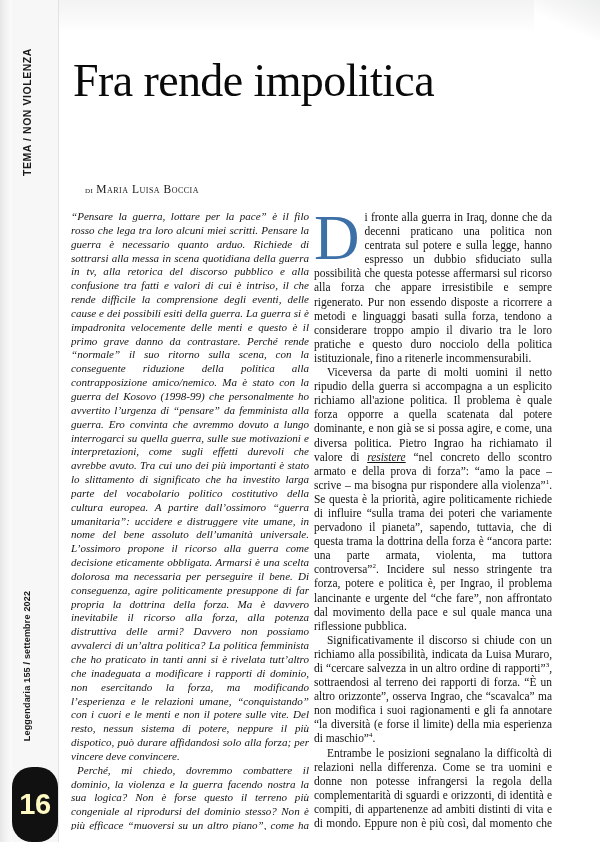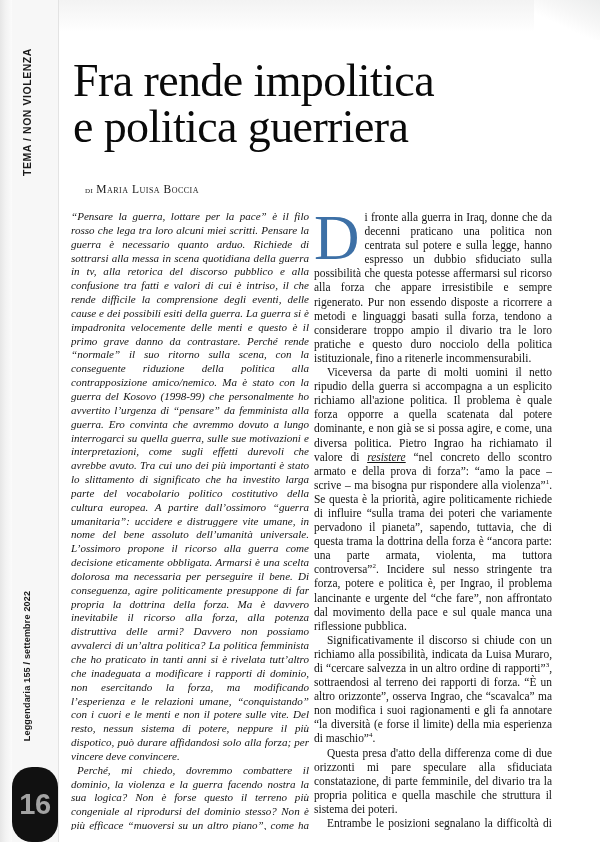--- a/index.html
+++ b/index.html
@@ -110,21 +110,21 @@
     letter-spacing: 0.2px;
     color: #1a1a1a;
   }
   .folio {
     position: absolute;
     left: 12px;
     bottom: 0;
     width: 46px;
     height: 75px;
     background: #111111;
-    color: #a3a3a3;
+    color: #fef9c3;
     display: flex;
     align-items: center;
     justify-content: center;
     font-family: "Liberation Sans", sans-serif;
     font-weight: bold;
     font-size: 29px;
     letter-spacing: -0.5px;
     line-height: 1;
     border-radius: 20px;
   }
@@ -243,39 +243,37 @@
       <span>Leggendaria 155 / settembre 2022</span>
     </div>
     <div class="folio">
       <span>16</span>
     </div>
   </div>
 
   <div class="headline">
     <h1>
       <span>Fra rende impolitica</span>
-      <span class="l2">e politica guerriera</span>
     </h1>
   </div>
 
   <div class="byline">
     <span class="di">di </span><span>Maria Luisa Boccia</span>
   </div>
 
   <div class="cols">
 
     <div class="col col-left">
       <p>“Pensare la guerra, lottare per la pace” è il filo rosso che lega tra loro alcuni miei scritti. Pensare la guerra è necessario quanto arduo. Richiede di sottrarsi alla messa in scena quotidiana della guerra in tv, alla retorica del discorso pubblico e alla confusione tra fatti e valori di cui è intriso, il che rende difficile la comprensione degli eventi, delle cause e dei possibili esiti della guerra. La guerra si è impadronita velocemente delle menti e questo è il primo grave danno da contrastare. Perché rende “normale” il suo ritorno sulla scena, con la conseguente riduzione della politica alla contrapposizione amico/nemico. Ma è stato con la guerra del Kosovo (1998-99) che personalmente ho avvertito l’urgenza di “pensare” da femminista alla guerra. Ero convinta che avremmo dovuto a lungo interrogarci su quella guerra, sulle sue motivazioni e interpretazioni, come sugli effetti durevoli che avrebbe avuto. Tra cui uno dei più importanti è stato lo slittamento di significato che ha investito larga parte del vocabolario politico costitutivo della cultura europea. A partire dall’ossimoro “guerra umanitaria”: uccidere e distruggere vite umane, in nome del bene assoluto dell’umanità universale. L’ossimoro propone il ricorso alla guerra come decisione eticamente obbligata. Armarsi è una scelta dolorosa ma necessaria per perseguire il bene. Di conseguenza, agire politicamente presuppone di far propria la dottrina della forza. Ma è davvero inevitabile il ricorso alla forza, alla potenza distruttiva delle armi? Davvero non possiamo avvalerci di un’altra politica? La politica femminista che ho praticato in tanti anni si è rivelata tutt’altro che inadeguata a modificare i rapporti di dominio, non esercitando la forza, ma modificando l’esperienza e le relazioni umane, “conquistando” con i cuori e le menti e non il potere sulle vite. Del resto, nessun sistema di potere, neppure il più dispotico, può durare affidandosi solo alla forza; per vincere deve convincere.</p>
       <p>Perché, mi chiedo, dovremmo combattere il dominio, la violenza e la guerra facendo nostra la sua logica? Non è forse questo il terreno  più congeniale al riprodursi del dominio stesso? Non è più efficace “muoversi su un altro piano”, come ha fatto il femminismo?</p>
 
     </div>
 
     <div class="col col-right">
       <p><span class="dropcap">D</span><span>i fronte alla guerra in Iraq, donne che da decenni praticano una politica non centrata sul potere e sulla legge, hanno espresso un dubbio sfiduciato sulla possibilità che questa potesse affermarsi sul ricorso alla forza che appare irresistibile e sempre rigenerato. Pur non essendo disposte a ricorrere a metodi e linguaggi basati sulla forza, tendono a considerare troppo ampio il divario tra le loro pratiche e questo duro nocciolo della politica istituzionale, fino a ritenerle incommensurabili.</span></p>
       <p><span>Viceversa da parte di molti uomini il netto ripudio della guerra si accompagna a un esplicito richiamo all'azione politica. Il problema è quale forza opporre a quella scatenata dal potere dominante, e non già se si possa agire, e come, una diversa politica. Pietro Ingrao ha richiamato il  valore di </span><span class="it">resistere</span><span> “nel concreto dello scontro armato e della prova di forza”: “amo la pace – scrive – ma bisogna pur rispondere alla violenza”</span><sup>1</sup><span>. Se questa è la priorità, agire politicamente richiede di influire “sulla trama dei poteri che variamente pervadono il pianeta”, sapendo, tuttavia, che di questa trama la dottrina della forza è “ancora parte: una parte armata, violenta, ma tuttora controversa”</span><sup>2</sup><span>. Incidere sul nesso stringente tra forza, potere e politica  è, per Ingrao, il problema lancinante e urgente del “che fare”,  non affrontato dal  movimento della pace  e sul quale manca una riflessione pubblica.</span></p>
       <p><span>Significativamente il discorso si chiude con un richiamo alla possibilità, indicata da Luisa Muraro, di “cercare salvezza in un altro ordine di rapporti”</span><sup>3</sup><span>,  sottraendosi al terreno dei rapporti di forza. “È un altro orizzonte”, osserva Ingrao, che “scavalca” ma non modifica i suoi ragionamenti e gli fa annotare “la diversità (e forse il limite) della mia esperienza di maschio”</span><sup>4</sup><span>.</span></p>
-      <p>Questa presa d'atto della differenza come di due orizzonti mi pare speculare alla sfiduciata constatazione, di parte femminile, del divario tra la propria politica e quella maschile che struttura il sistema dei poteri.</p>
       <p>Entrambe le posizioni segnalano la difficoltà di relazioni nella differenza. Come se tra uomini e donne non potesse infrangersi la regola della complementarità di sguardi e orizzonti, di identità e compiti, di appartenenze ad ambiti distinti di vita e di mondo. Eppure non è più così, dal momento che le donne tagliano e attraversano tutte le identità e appartenenze, tutti gli orizzonti possibili e tutti gli ambiti di esperienza.</p>
 
     </div>
 
   </div>
 </div>
 
 </body></html>

